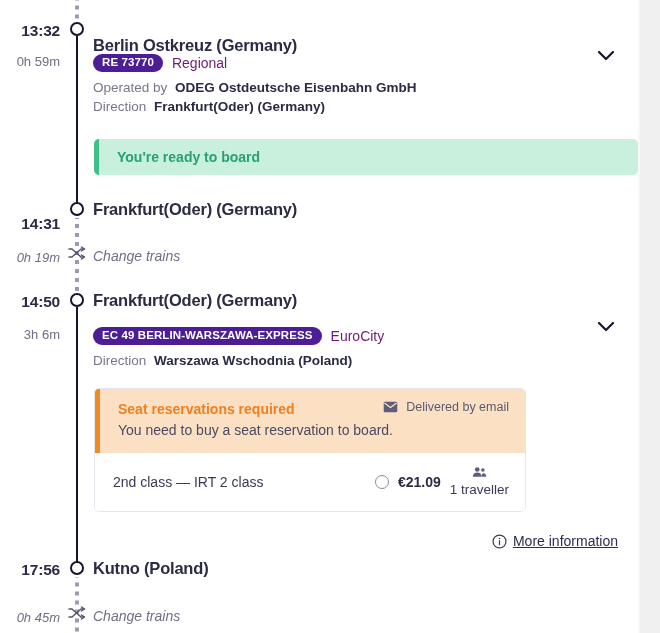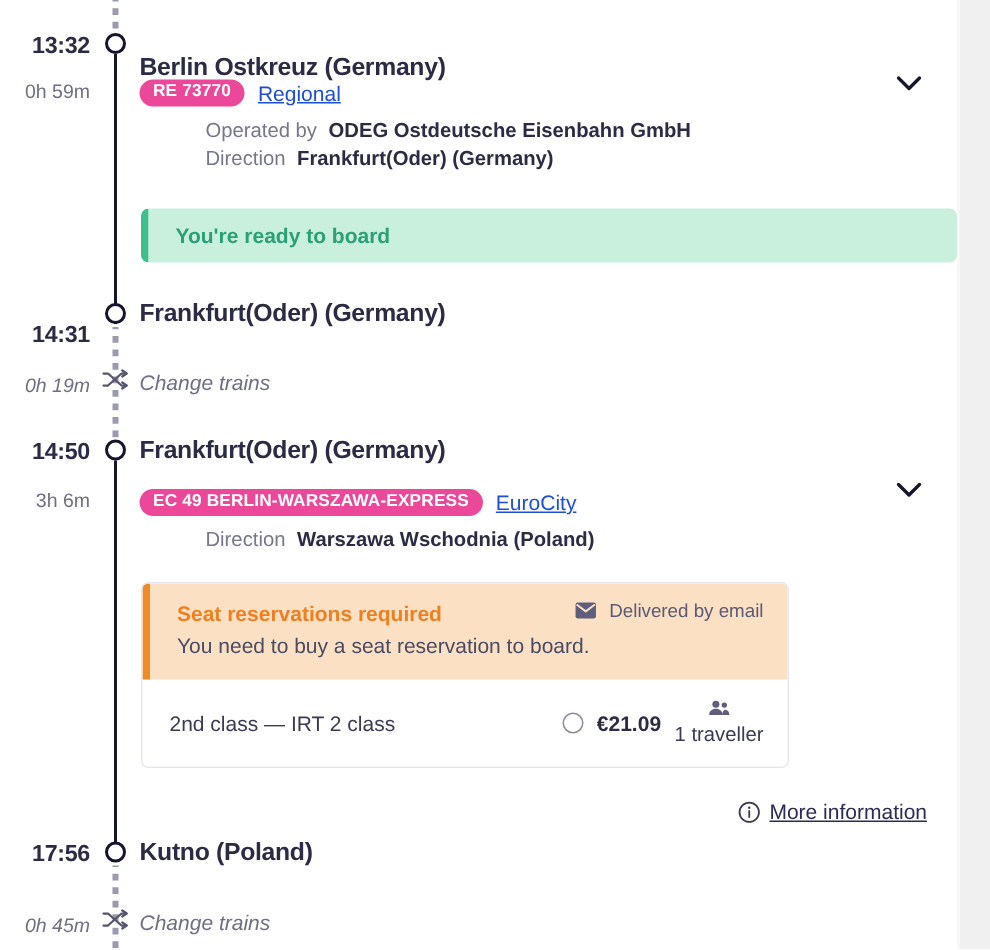--- a/index.html
+++ b/index.html
@@ -133,40 +133,38 @@
     font-style: italic;
     color: #6e6e85;
     line-height: 1;
   }
 
   
   .service-meta {
     font-size: 13.5px;
     line-height: 19px;
     color: #2b2b45;
-    margin-left: 44px;
   }
   .pill {
     display: inline-block;
-    background: #ec4899;
+    background: #4c1d95;
     color: #ffffff;
     border-radius: 11px;
     padding: 3px 9px 3px 9px;
     font-size: 11.5px;
     font-weight: bold;
     letter-spacing: 0.1px;
     line-height: 1;
     vertical-align: middle;
   }
   .pill-after {
     font-size: 14px;
-    color: #1d4ed8;
+    color: #701a75;
     margin-left: 9px;
     vertical-align: middle;
-    text-decoration: underline;
   }
   .meta-key {
     color: #77778c;
     font-size: 13.5px;
   }
   .meta-val {
     color: #2b2b45;
     font-weight: bold;
     font-size: 13.5px;
   }

